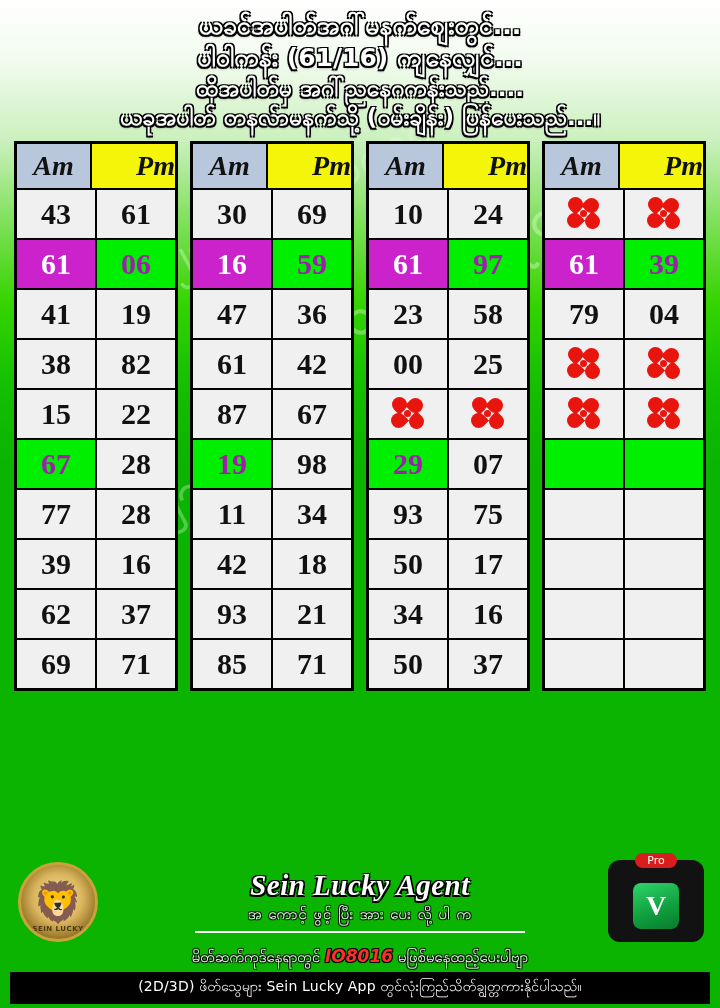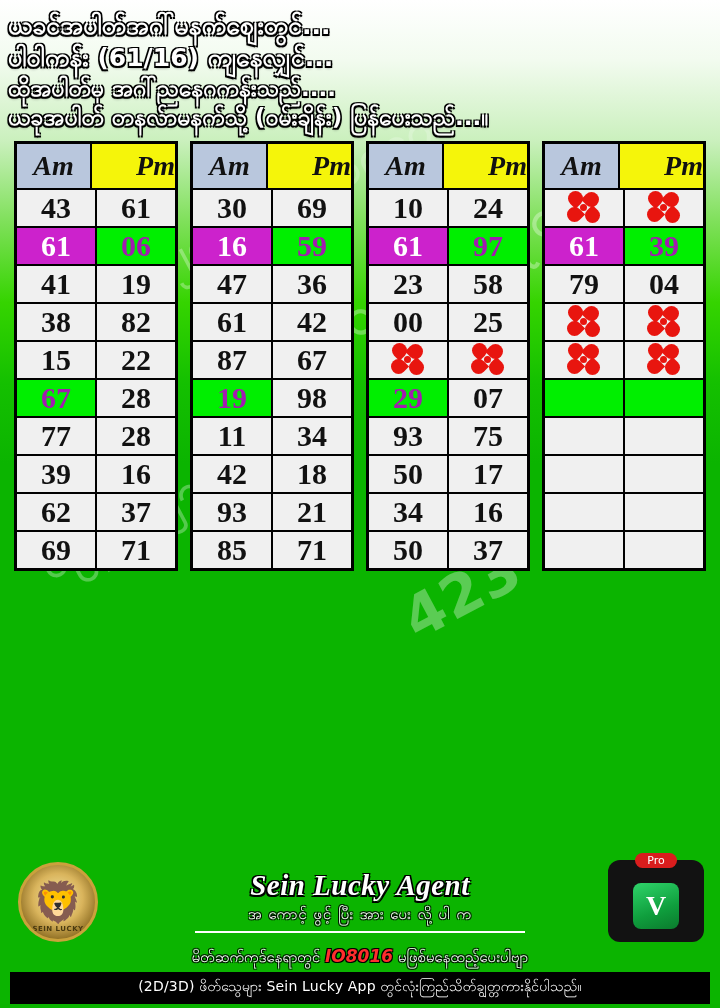--- a/index.html
+++ b/index.html
@@ -23,21 +23,21 @@
         #35d400 30%,
         #14c000 38%,
         #0bb400 46%,
         #0bb400 100%);
     overflow: hidden;
   }
   
   .header {
     position: relative;
     padding: 10px 8px 4px 8px;
-    text-align: left;
+    text-align: center;
     z-index: 5;
   }
   .hline {
     font-family: "DejaVu Sans", sans-serif;
     font-weight: bold;
     color: #ffffff;
     text-shadow:
       -1.5px -1.5px 0 #000, 1.5px -1.5px 0 #000,
       -1.5px 1.5px 0 #000, 1.5px 1.5px 0 #000,
       0 2px 3px rgba(0,0,0,0.45);
@@ -86,21 +86,21 @@
     background: #000;
     border: 3px solid #000;
     width: 164px;
     display: flex;
     flex-direction: column;
     gap: 2px;
   }
   .row {
     display: flex;
     gap: 2px;
-    height: 36px;
+    height: 48px;
   }
   .row.head { height: 44px; }
   .cell {
     flex: 1 1 50%;
     background: #f0f0f0;
     display: flex;
     align-items: center;
     justify-content: center;
     font-size: 30px;
     font-weight: bold;

